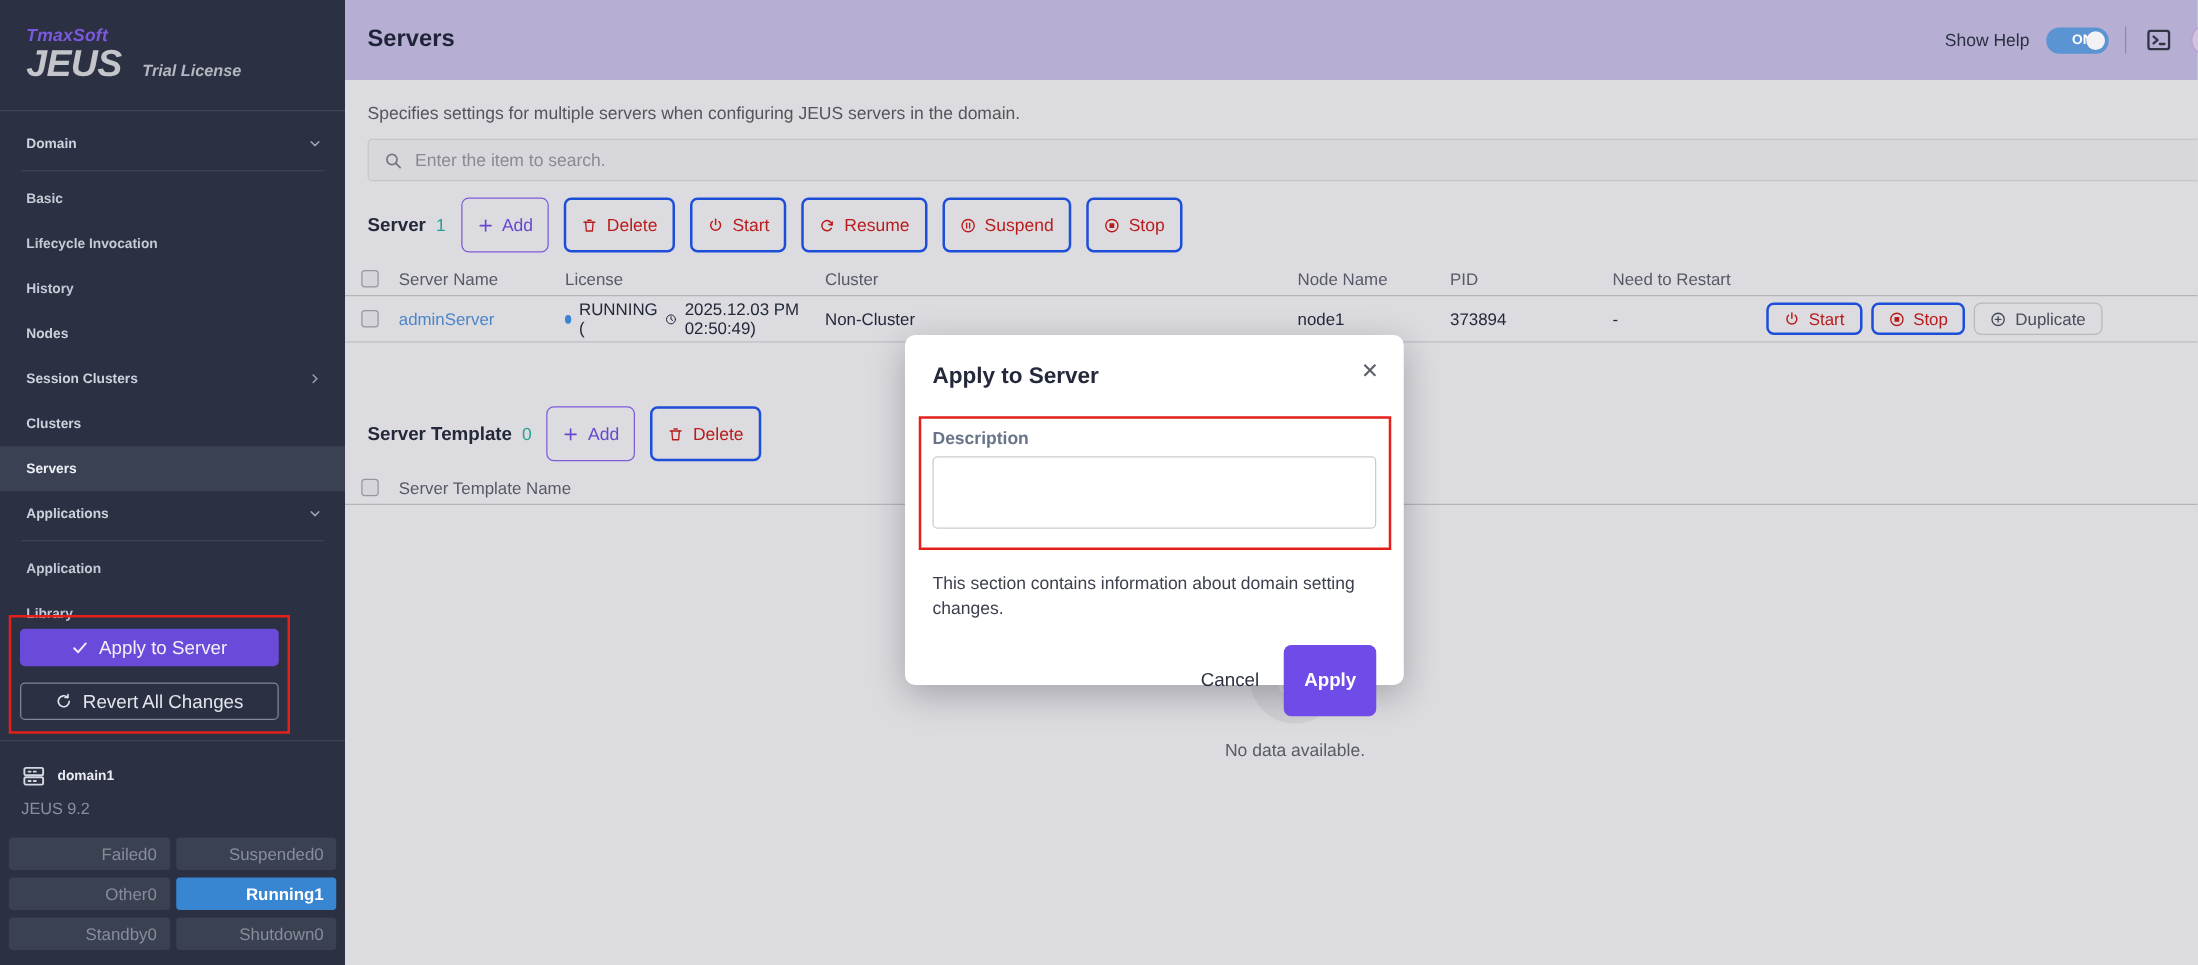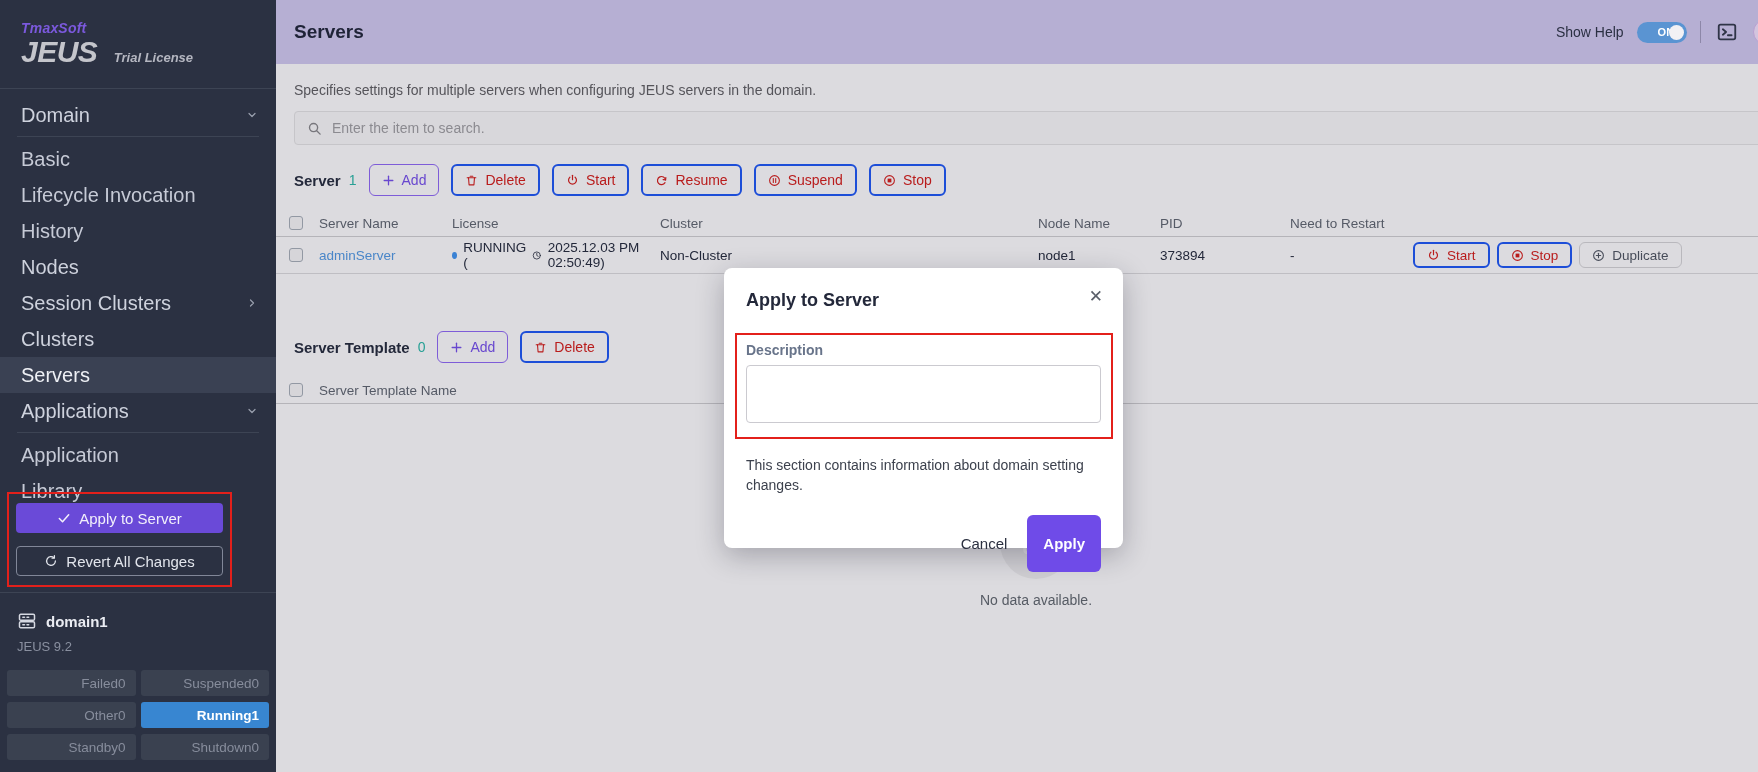--- a/index.html
+++ b/index.html
@@ -7,34 +7,34 @@
   body { font-family:"Liberation Sans", sans-serif; background:#dcdbdf; }
   .app { width:1758px; height:772px; display:flex; }
 
   
   .sidebar { width:276px; flex-shrink:0; background:#2b3142; position:relative; color:#c7cbd6; }
   .brand { height:89px; border-bottom:1px solid #3d4454; padding:20px 0 0 21px; }
   .brand-company { font-size:14px; font-weight:bold; font-style:italic; color:#7b59dd; letter-spacing:.2px; }
   .brand-product { font-size:30px; font-weight:900; font-style:italic; color:#c4c5cb; line-height:1.05; letter-spacing:-.5px; }
   .brand-license { font-size:13px; font-style:italic; color:#b4b6c0; margin-left:12px; font-weight:bold; }
   .nav { padding-top:8px; }
-  .nav-item { height:36px; display:flex; align-items:center; padding-left:21px; font-size:20px; font-weight:normal; color:#ced2dd; position:relative; cursor:pointer;text-align:center; }
+  .nav-item { height:36px; display:flex; align-items:center; padding-left:21px; font-size:11px; font-weight:bold; color:#ced2dd; position:relative; cursor:pointer;text-align:center; }
   .nav-sub { color:#c6cad6; }
   .nav-item.active { background:#3a4153; color:#eef0f5; }
   .nav-chevron { position:absolute; right:18px; width:12px; height:12px; color:#9aa0ae; }
   .nav-divider { height:1px; background:#3d4454; margin:3px 17px 4px; }
   .sidebar-actions { position:absolute; left:7px; width:225px; top:492px; border:2px solid #e3201b; padding:9px 7px; }
   .side-btn { height:30px; border-radius:4px; display:flex; align-items:center; justify-content:center; gap:8px; font-size:15px; cursor:pointer; }
   .apply-side { background:#6a4ad8; color:#f2f0fb; }
   .revert-side { margin-top:13px; border:1px solid #818798; color:#e2e5ec; background:transparent; }
   .side-btn svg { width:14px; height:14px; }
   .sidebar-footer { position:absolute; bottom:0; left:0; right:0; height:180px; border-top:1px solid #3d4454; }
   .domain-row { padding:18px 0 0 17px; display:flex; align-items:center; gap:9px; }
   .domain-row svg { width:20px; height:20px; color:#d6d9e2; }
-  .domain-name { font-size:15px; font-weight:bold; color:#eaecf2; }
+  .domain-name { font-size:11px; font-weight:bold; color:#eaecf2; }
   .domain-version { padding:8px 0 0 17px; font-size:13px; color:#8a90a0; }
   .badges { margin:16px 7px 0; display:grid; grid-template-columns:1fr 1fr; gap:6px 5px; }
   .badge { height:26px; background:#3a4150; border-radius:3px; display:flex; align-items:center; justify-content:flex-end; padding:0 10px; font-size:13.5px; color:#878d9c; }
   .badge.running { background:#3886d1; color:#fff; font-weight:bold; }
 
   
   .content { flex:1; display:flex; flex-direction:column; background:#dcdbdf; position:relative; }
   .topbar { height:64px; background:#b6afd3; display:flex; align-items:center; padding:0 16px 0 18px; flex-shrink:0; }
   .page-title { font-size:19px; font-weight:bold; color:#1f2337; }
   .topbar-right { margin-left:auto; display:flex; align-items:center; gap:13px; color:#2f3447; }
@@ -50,21 +50,21 @@
 
   .page-desc { margin:18px 0 0 18px; font-size:14px; color:#55545a; }
   .search-bar { margin:13px 18px 0; height:34px; background:#d8d7db; border:1px solid #c6c5c9; border-radius:4px; display:flex; align-items:center; padding:0 12px; gap:10px; }
   .search-bar svg { width:15px; height:15px; color:#77767c; flex-shrink:0; }
   .search-input { flex:1; border:none; outline:none; background:transparent; font-size:14px; color:#3a3940; font-family:inherit; }
   .search-input::placeholder { color:#8b8a90; }
 
   .toolbar { margin-top:21px; padding:0 18px; display:flex; align-items:center; gap:12px; height:28px; }
   .section-title { font-size:15px; font-weight:bold; color:#23283a; }
   .section-count { font-size:14px; color:#27a095; margin-left:-4px; }
-  .btn { height:32px; padding:0 12px; border-radius:6px; display:flex; align-items:center; gap:7px; font-size:14px; cursor:pointer; background:transparent; }
+  .btn { height:44px; padding:0 12px; border-radius:6px; display:flex; align-items:center; gap:7px; font-size:14px; cursor:pointer; background:transparent; }
   .btn svg { width:13px; height:13px; }
   .btn-accent { border:1.5px solid #7e5cd8; color:#6847cf; }
   .btn-disabled { border:2px solid #1d4ed8; color:#b91c1c; cursor:default; }
   .btn-plain { border:1px solid #b9b8bd; color:#474c59; }
 
   .thead, .trow { display:grid; grid-template-columns:30px 133px 208px 378px 122px 130px 123px 1fr; align-items:center; padding-left:13px; }
   .thead { height:27px; margin-top:16px; border-bottom:1px solid #b5b4b9; font-size:13.5px; color:#555a66; }
   .trow { height:37px; border-bottom:1px solid #bfbec3; font-size:13.5px; color:#23283a; }
   .checkbox { width:14px; height:14px; border:1.5px solid #9298a3; border-radius:3px; background:#d6d5d9; cursor:pointer; }
   .link { color:#4a86c8; cursor:pointer; }

